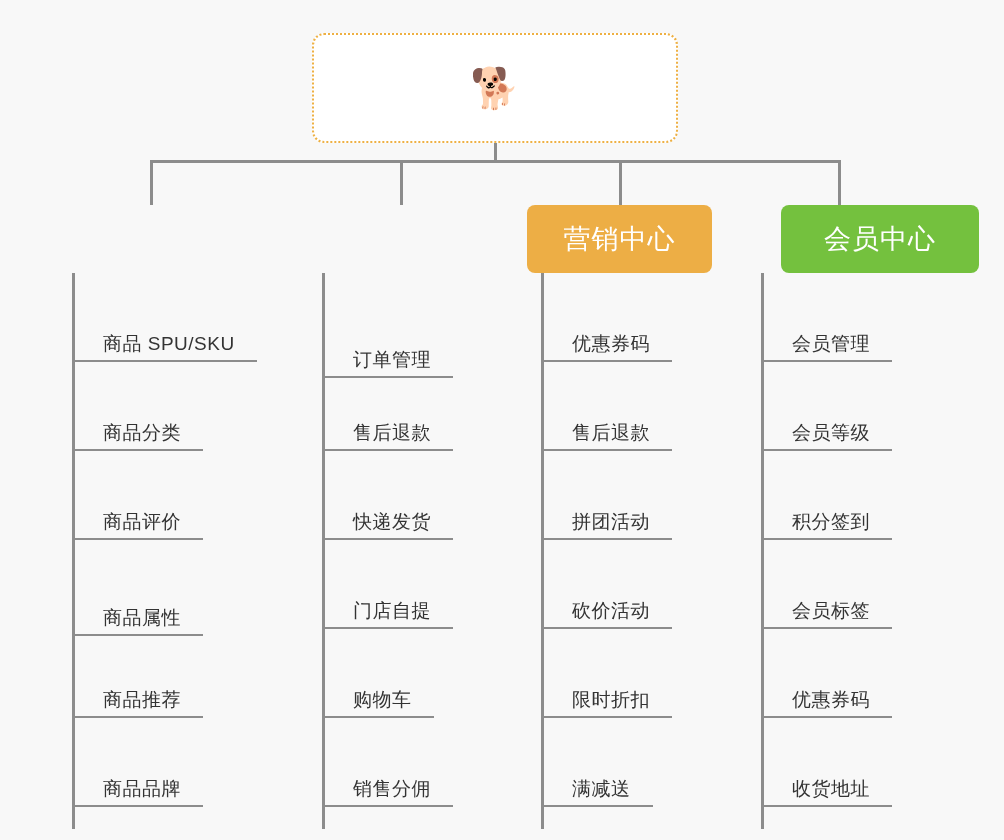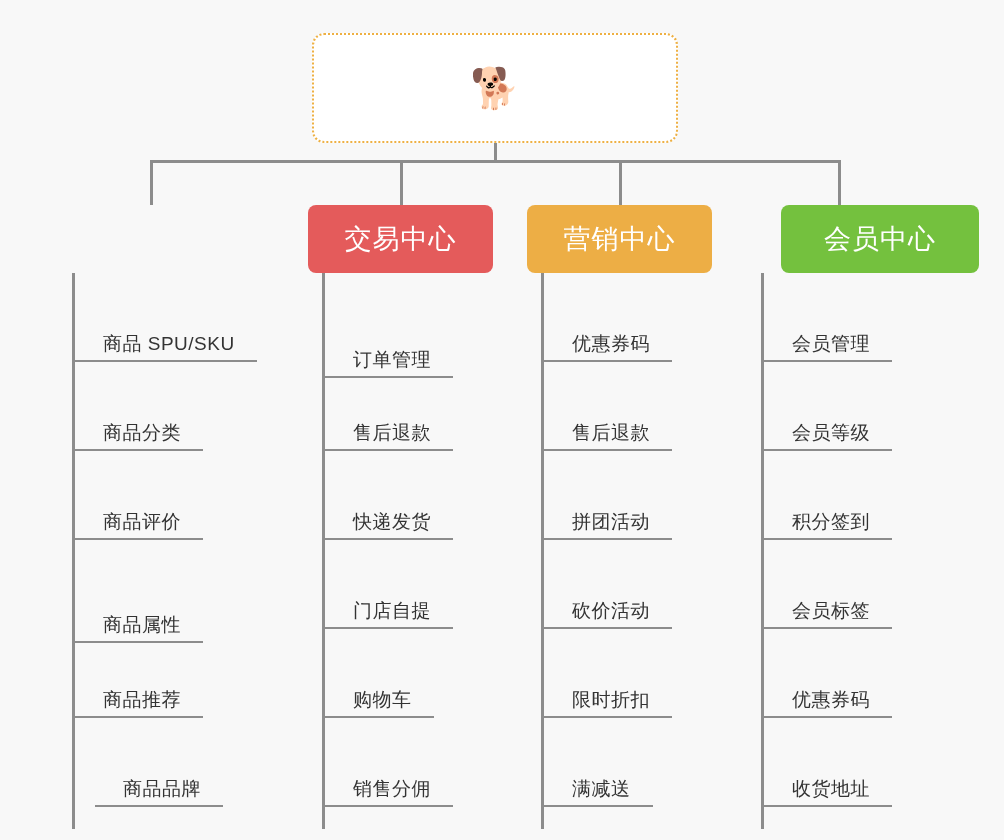--- a/index.html
+++ b/index.html
@@ -113,42 +113,41 @@
   </div>
 
   <div class="conn conn-v" style="left:494px; top:143px; height:20px;"></div>
   <div class="conn conn-h" style="left:150px; top:160px; width:690px;"></div>
 
   <div class="conn conn-v" style="left:150px; top:160px; height:45px;"></div>
   <div class="conn conn-v" style="left:400px; top:160px; height:45px;"></div>
   <div class="conn conn-v" style="left:619px; top:160px; height:45px;"></div>
   <div class="conn conn-v" style="left:838px; top:160px; height:45px;"></div>
 
-  <div class="cat-box" style="left:308px; width:185px; background:#e45b5b;">交易中心</div>
   <div class="cat-box" style="left:527px; width:185px; background:#edae45;">营销中心</div>
   <div class="cat-box" style="left:781px; width:198px; background:#74c13e;">会员中心</div>
 
   <div class="leaf-col" style="left:72px;">
     <div class="leaf-stem" style="height:556px;"></div>
     <div class="leaf-item" style="top:0px;">
       <span class="leaf-label">商品 SPU/SKU</span>
     </div>
     <div class="leaf-item" style="top:89px;">
       <span class="leaf-label">商品分类</span>
     </div>
     <div class="leaf-item" style="top:178px;">
       <span class="leaf-label">商品评价</span>
     </div>
-    <div class="leaf-item" style="top:281px;justify-content:flex-end;">
+    <div class="leaf-item" style="top:274px;justify-content:flex-end;">
       <span class="leaf-label">商品属性</span>
     </div>
     <div class="leaf-item" style="top:356px;">
       <span class="leaf-label">商品推荐</span>
     </div>
-    <div class="leaf-item" style="top:445px;padding-left:20px;">
+    <div class="leaf-item" style="top:445px;">
       <span class="leaf-label">商品品牌</span>
     </div>
   </div>
 
   <div class="leaf-col" style="left:322px;">
     <div class="leaf-stem" style="height:556px;"></div>
     <div class="leaf-item" style="top:16px;">
       <span class="leaf-label">订单管理</span>
     </div>
     <div class="leaf-item" style="top:89px;">

